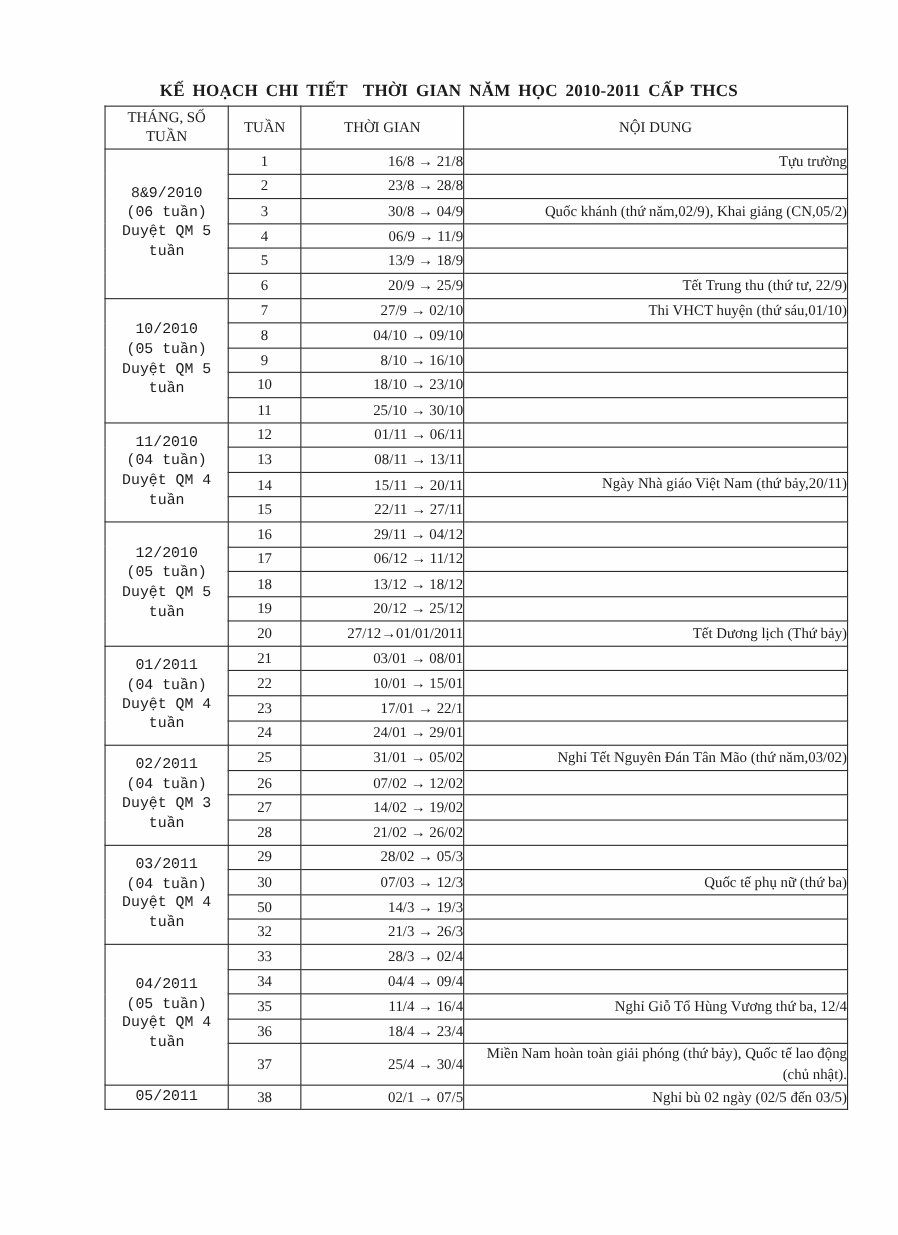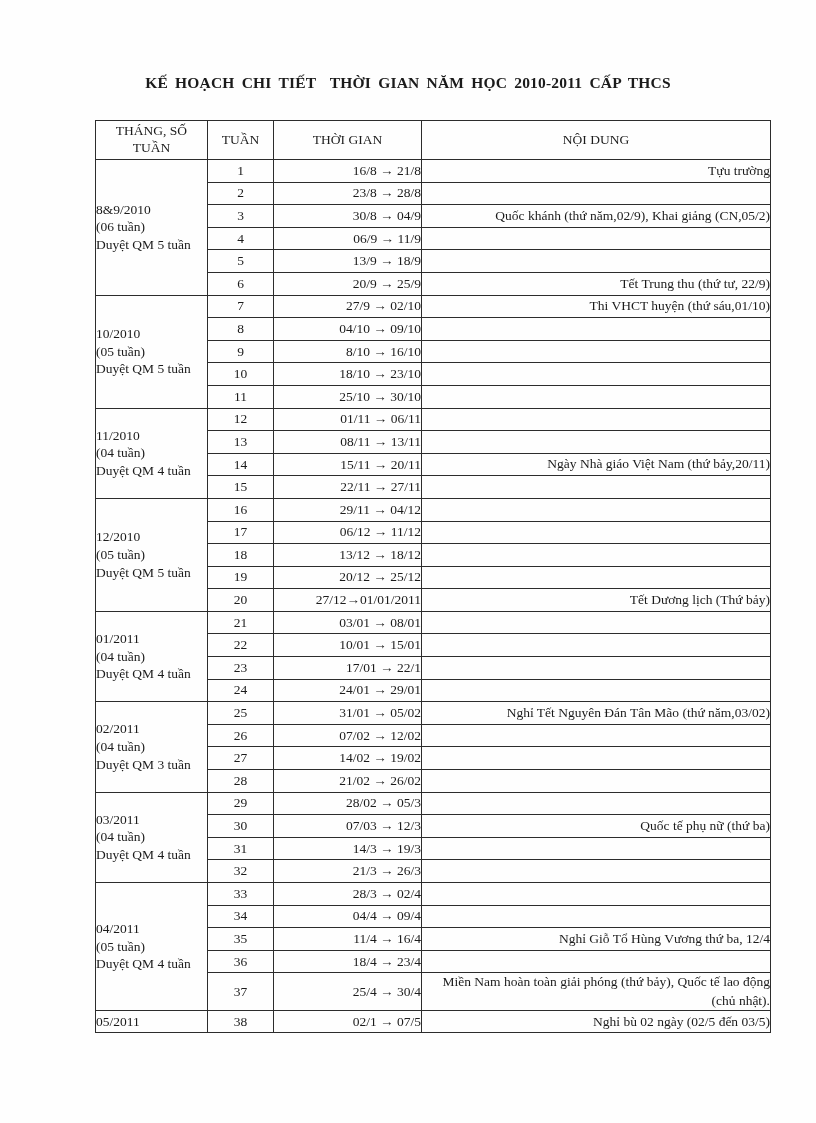--- a/index.html
+++ b/index.html
@@ -24,21 +24,21 @@
     text-align: center;
     font-size: 15.5px;
     font-weight: bold;
     letter-spacing: 0.2px;
     word-spacing: 3px;
     white-space: pre;
   }
   table.schedule {
     border-collapse: collapse;
     table-layout: fixed;
-    margin: 28px 0 0 95px;
+    margin: 4px 0 0 95px;
     width: 675px;
   }
   table.schedule th,
   table.schedule td {
     border: 1.5px solid #2c2c2c;
     padding: 0;
     font-size: 13.5px;
     font-weight: normal;
     vertical-align: middle;
     overflow: hidden;
@@ -50,22 +50,24 @@
 
   thead tr { height: 39px; }
   thead th {
     text-align: center;
     line-height: 1.25;
     padding: 2px 4px;
   }
   tbody tr { height: 22.6px; }
 
   td.month {
+    text-align: center;
     line-height: 1.32;
     padding: 2px 2px;
+    font-family: Liberation Mono, monospace;
   }
   td.week {
     text-align: center;
   }
   td.time {
     text-align: right;
     white-space: nowrap;
   }
   td.content {
     text-align: right;
@@ -274,21 +276,21 @@
           <td class="week">29</td>
           <td class="time">28/02 → 05/3</td>
           <td class="content"></td>
         </tr>
         <tr>
           <td class="week">30</td>
           <td class="time">07/03 → 12/3</td>
           <td class="content">Quốc tế phụ nữ (thứ ba)</td>
         </tr>
         <tr>
-          <td class="week">31</td>
+          <td class="week">50</td>
           <td class="time">14/3 → 19/3</td>
           <td class="content"></td>
         </tr>
         <tr>
           <td class="week">32</td>
           <td class="time">21/3 → 26/3</td>
           <td class="content"></td>
         </tr>
         <tr>
           <td class="month" rowspan="5">

